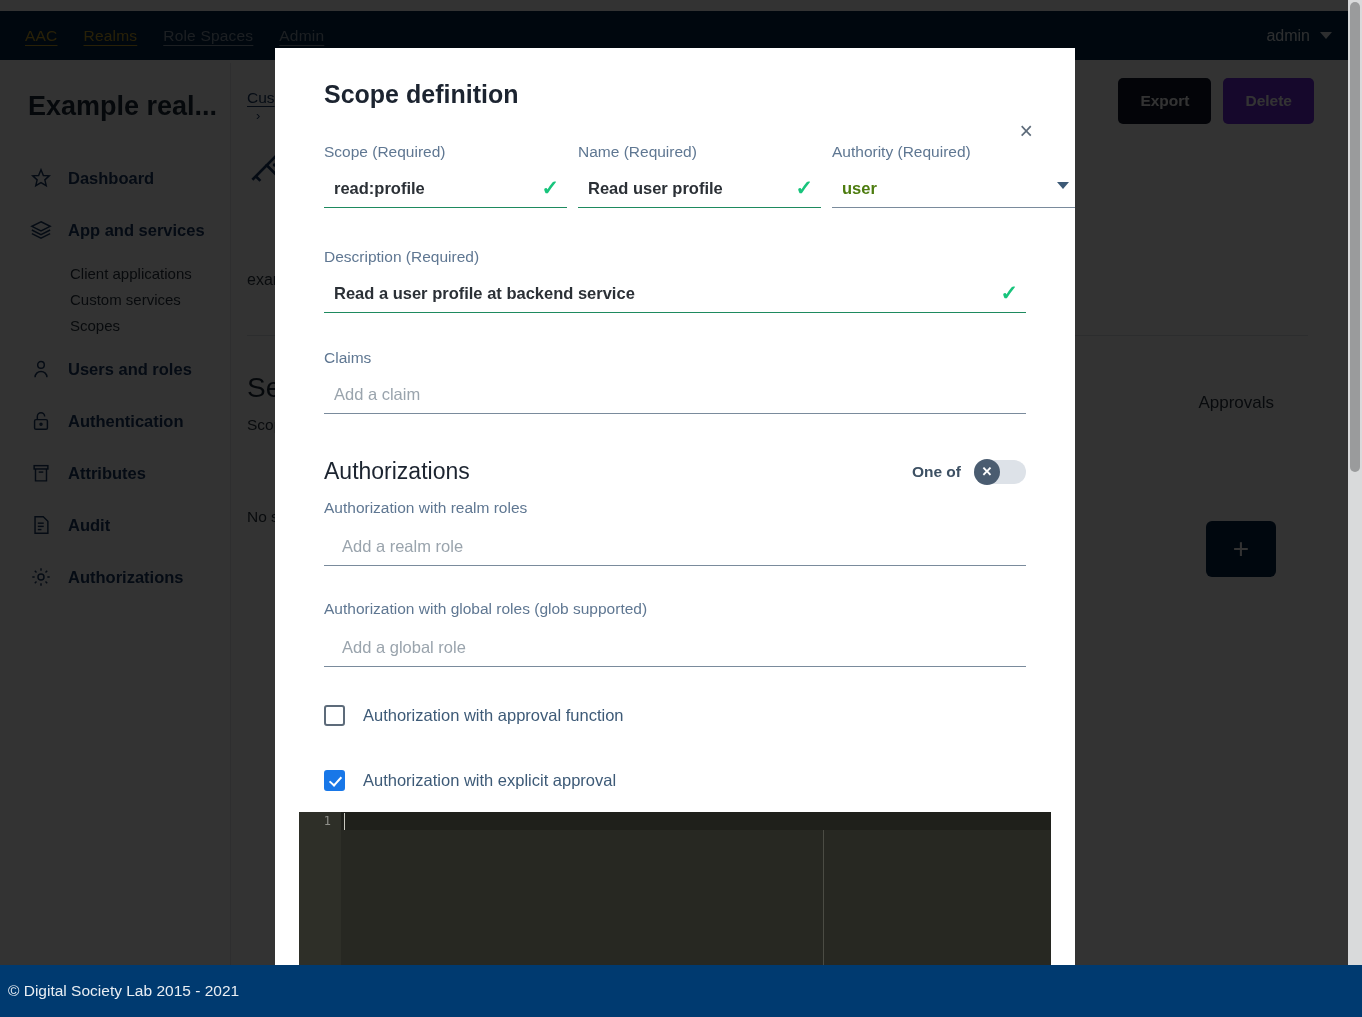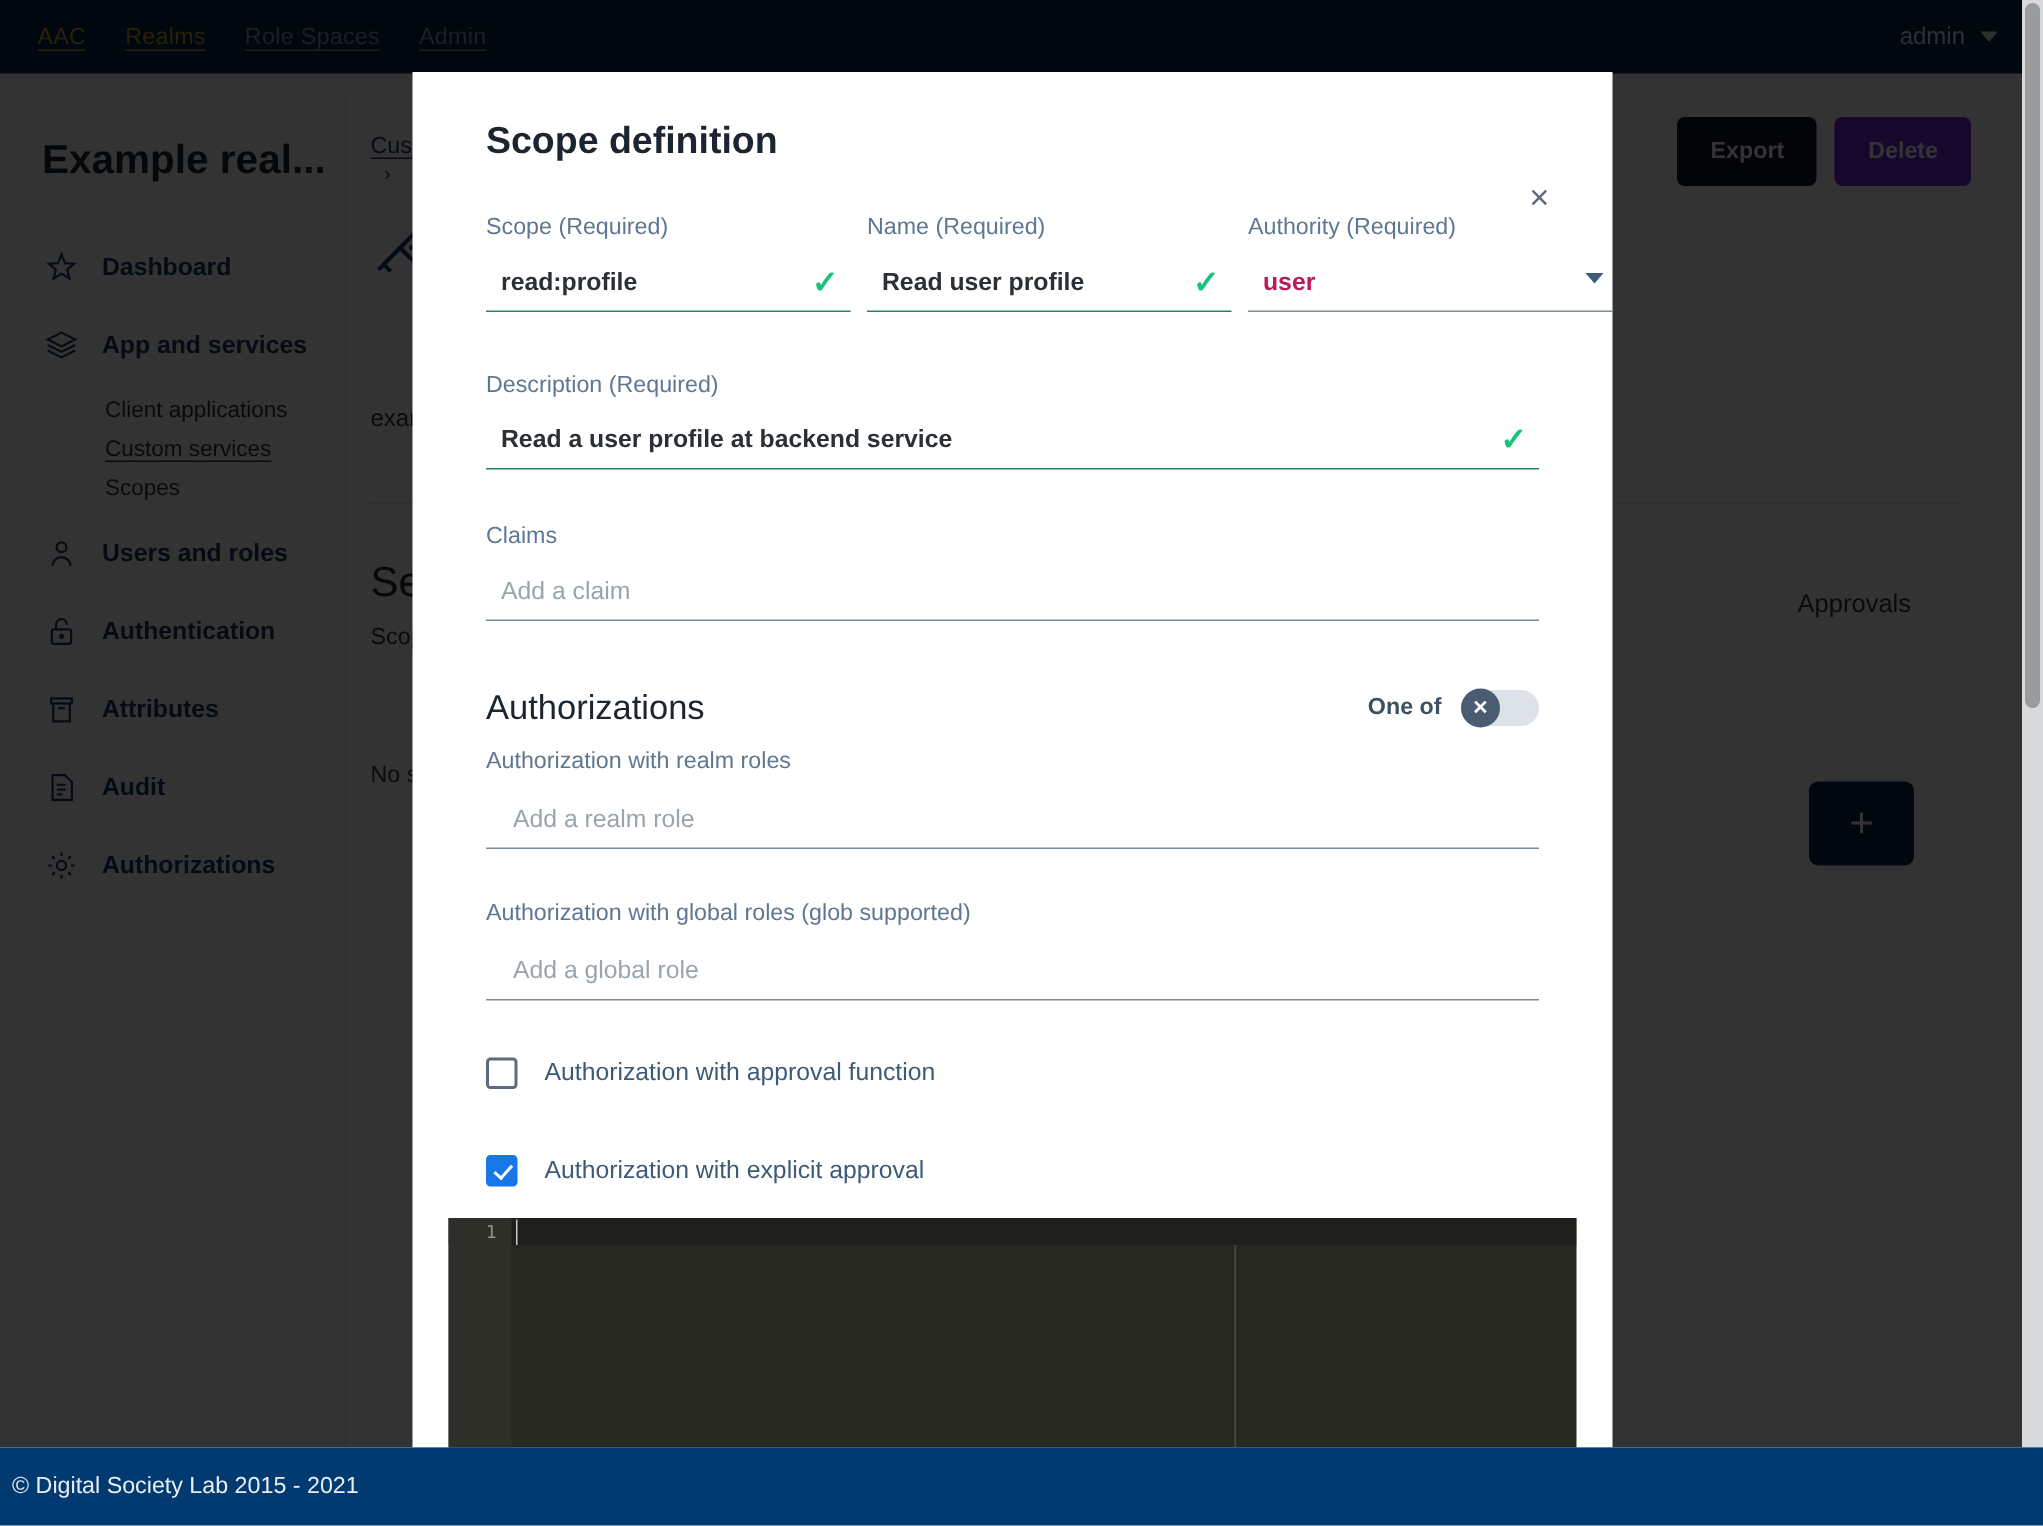--- a/index.html
+++ b/index.html
@@ -13,21 +13,21 @@
 
   
   #app-root {
     position: absolute; inset: 0;
     width: 1362px; height: 1017px;
     background: #ffffff;
   }
 
   
   .topnav {
-    position: absolute; top: 0; left: 0;
+    position: absolute; top: 11px; left: 0;
     width: 1362px; height: 49px;
     background: #002548;
     display: flex; align-items: center;
   }
   .topnav-links { display: flex; align-items: center; gap: 26px; padding-left: 25px; }
   .topnav-link {
     color: #c9a227;
     font-size: 15.5px;
     text-decoration: underline;
     text-underline-offset: 4px;
@@ -78,21 +78,21 @@
   .nav-icon { width: 22px; height: 22px; flex: 0 0 22px; color: #1b3a63; }
   .nav-icon svg { display: block; width: 22px; height: 22px; }
   .subnav-item {
     padding-left: 70px;
     color: #2b3640; font-size: 15px;
     line-height: 17px;
     margin: 9px 0;
     cursor: pointer;
     max-width: 210px;
   }
-  .subnav-item.active { text-decoration: underline; text-underline-offset: 3px; }
+  .subnav-item.active { text-underline-offset: 3px; }
 
   
   .main {
     position: absolute; top: 0; left: 231px;
     width: 1117px; height: 916px;
     background: #ffffff;
     padding: 26px 40px 0 16px;
   }
   .breadcrumb {
     display: flex; flex-direction: column; align-items: flex-start;
@@ -193,21 +193,21 @@
     position: absolute; right: 8px; top: -3px;
     color: #18c47c; font-size: 21px; font-weight: bold;
   }
   .sel-arrow {
     position: absolute; right: 6px; top: 3px;
     width: 0; height: 0;
     border-left: 6px solid transparent;
     border-right: 6px solid transparent;
     border-top: 7px solid #3d5a77;
   }
-  .field-input.select-val { color: #be185d; }
+  .field-input.select-val { color: #4d7c0f; }
 
   .row3 {
     display: grid;
     grid-template-columns: 243px 243px 243px;
     gap: 11px;
     padding: 0 24px;
     margin-top: 34px;
   }
 
   .block { padding: 0 24px; }

